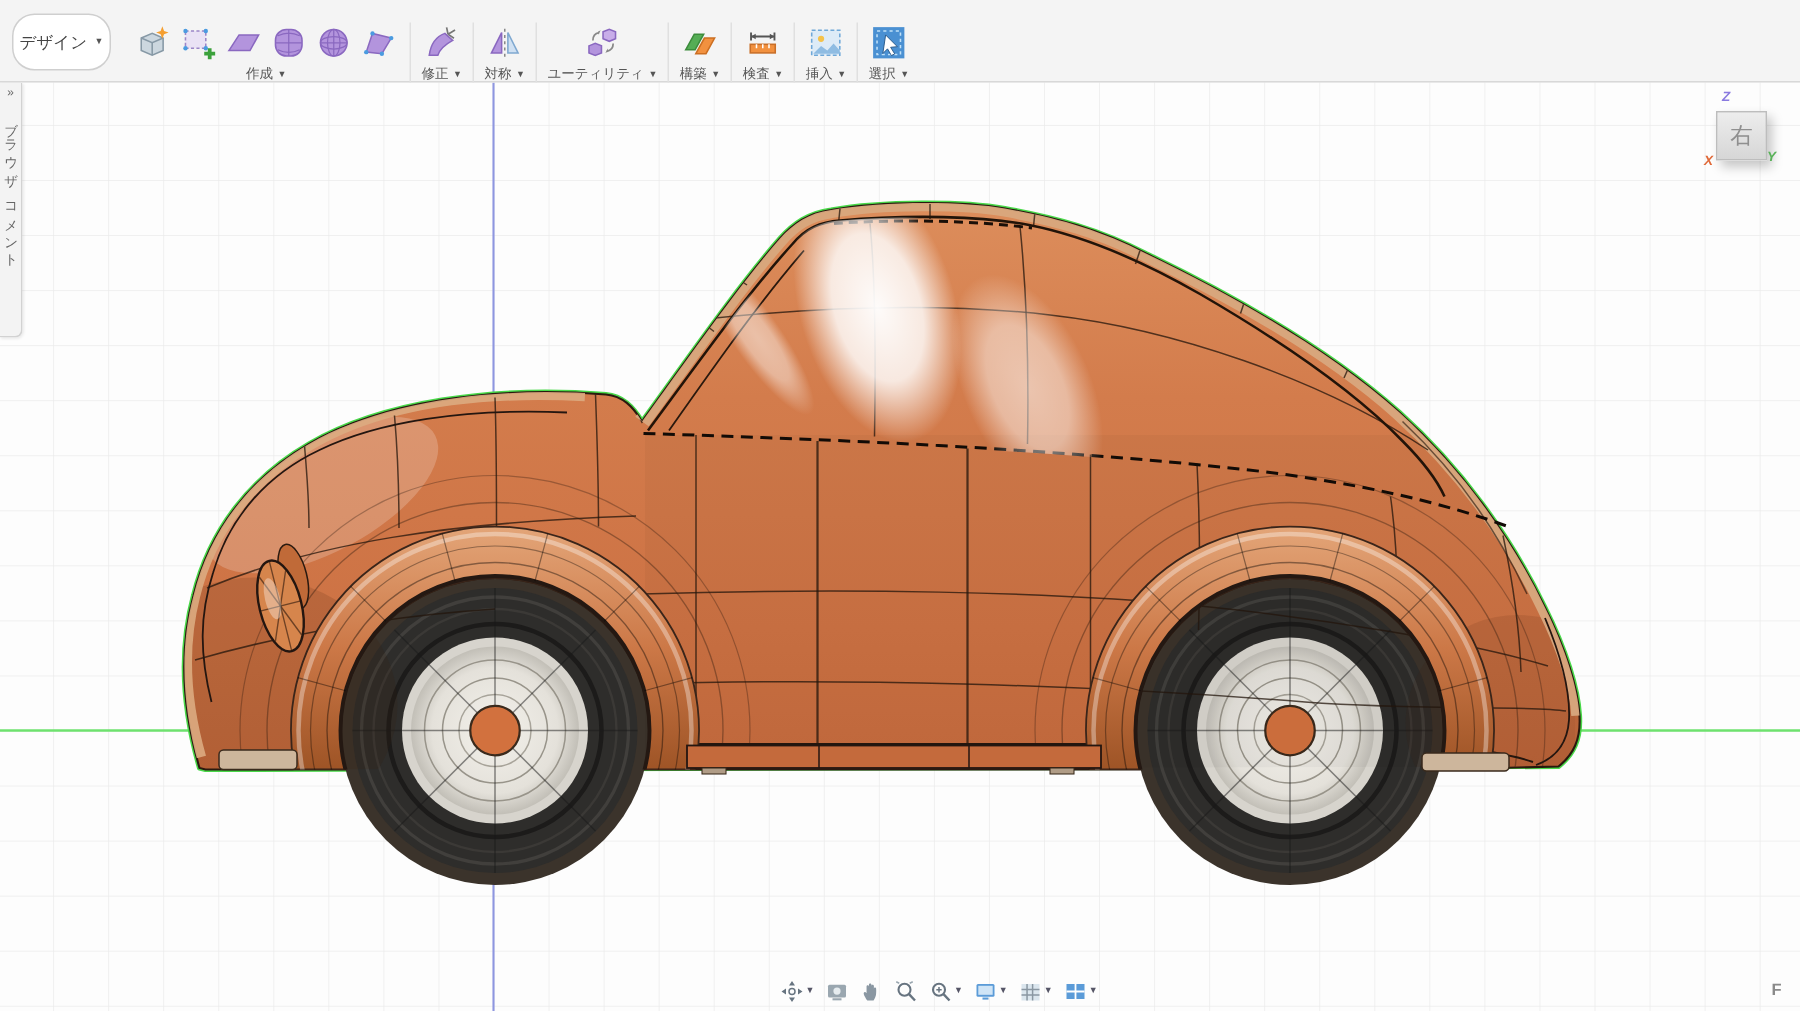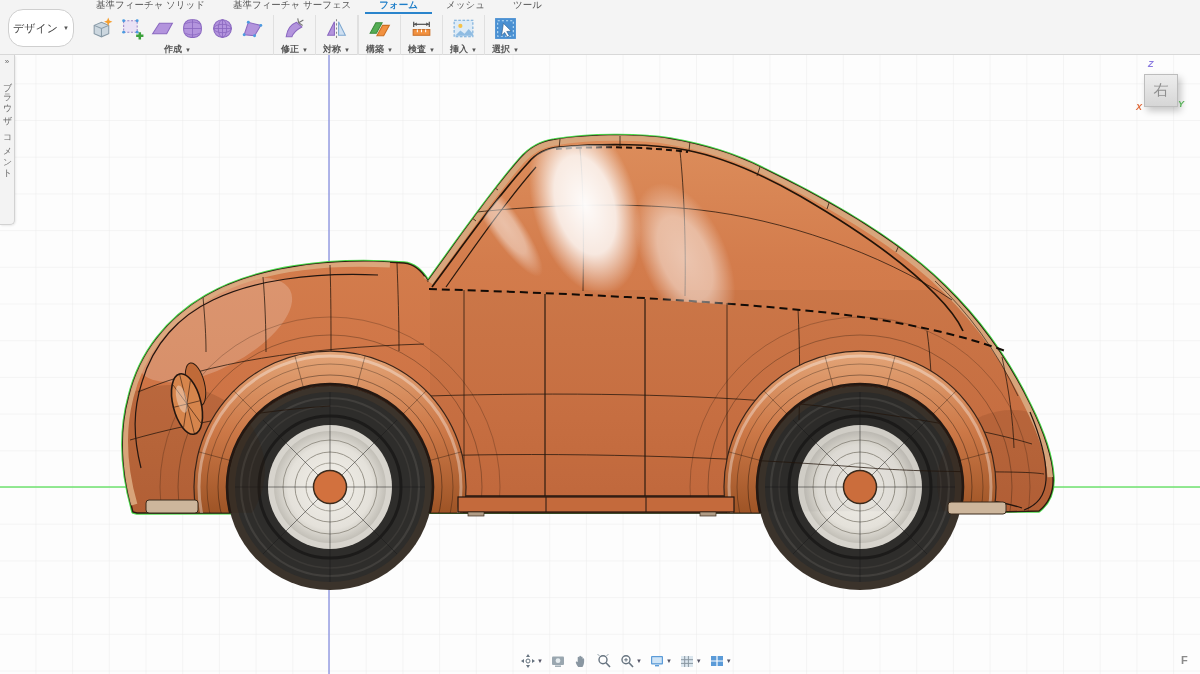--- a/index.html
+++ b/index.html
@@ -9,21 +9,21 @@
   
   #canvas-svg { position:absolute; left:0; top:0; width:1200px; height:674px; z-index:0; background:#fdfdfd; }
 
   
   .toolbar { position:absolute; left:0; top:0; width:1200px; height:55px; background:#f4f4f4; border-bottom:1px solid #d8d8d8; z-index:20; }
   .tabs-row { position:absolute; left:82px; top:0; height:14px; display:flex; align-items:flex-end; }
   .tab { font-size:9.5px; color:#555; padding:1px 14px 2px 14px; cursor:default; white-space:nowrap; }
   .tab.active { color:#1f7ec8; font-weight:bold; border-bottom:2px solid #2a84cc; padding-bottom:0; }
   .design-btn { position:absolute; left:8px; top:9px; width:66px; height:38px; background:#fff; border:1px solid #cfcfcf; border-radius:15px; display:flex; align-items:center; justify-content:center; gap:5px; font-size:11px; color:#444; }
   .design-btn .caret { font-size:6px; color:#555; }
-  .groups { position:absolute; left:82px; top:13px; display:flex; align-items:center;font-weight:bold; }
+  .groups { position:absolute; left:82px; top:13px; display:flex; align-items:center; }
   .group { display:flex; flex-direction:column; align-items:center; padding:0 7px; }
   .group-icons { display:flex; gap:3px; height:30px; align-items:center; }
   .icon-btn { width:27px; height:27px; display:flex; align-items:center; justify-content:center; border-radius:2px; }
   .icon-btn svg { width:25px; height:25px; }
   .group-label { margin-top:0; font-size:9px; color:#555; display:flex; align-items:center; gap:3px; white-space:nowrap; }
   .group-label .caret { font-size:6px; color:#555; }
   .separator { width:1px; height:40px; background:#e0e0e0; margin-top:1px; }
 
   
   .side-strip { position:absolute; left:0; top:55px; width:15px; height:170px; background:#f3f3f3; border:1px solid #d2d2d2; border-left:none; border-top:none; border-radius:0 0 5px 0; z-index:10; display:flex; flex-direction:column; align-items:center; padding-top:3px; box-shadow:1px 1px 2px rgba(0,0,0,.08); }
@@ -254,27 +254,20 @@
       <ellipse cx="-4" cy="-6" rx="5" ry="14" fill="rgba(255,255,255,0.35)"></ellipse>
     </g>
   </g>
 </svg>
 
 <div class="toolbar">
   <div class="design-btn">
     <span>デザイン</span>
     <span class="caret">▼</span>
   </div>
-  <div class="tabs-row">
-    <div class="tab">基準フィーチャ ソリッド</div>
-    <div class="tab">基準フィーチャ サーフェス</div>
-    <div class="tab active">フォーム</div>
-    <div class="tab">メッシュ</div>
-    <div class="tab">ツール</div>
-  </div>
 
   <div class="groups">
 
     <div class="group">
       <div class="group-icons">
         <span class="icon-btn">
               <svg viewBox="0 0 24 24">
           <path d="M4 9l7-3 7 3v8l-7 3-7-3z" fill="#ccd7df" stroke="#8799a6"></path>
                 <path d="M4 9l7 3 7-3M11 12v8" fill="none" stroke="#8799a6"></path>
           <path d="M17.5 1.5l1.1 2.9 2.9 1.1-2.9 1.1-1.1 2.9-1.1-2.9-2.9-1.1 2.9-1.1z" fill="#f59f30"></path>
@@ -352,20 +345,36 @@
               </svg>
             </span>
       </div>
       <div class="group-label">
         <span>対称</span>
             <span class="caret">▼</span>
       </div>
     </div>
     <div class="separator"></div>
 
+    <div class="group">
+      <div class="group-icons">
+        <span class="icon-btn">
+              <svg viewBox="0 0 24 24">
+          <path d="M12.5 5l4-1.6 4 1.6v4.5l-4 1.6-4-1.6z" fill="#c8ade9" stroke="#8a68c0"></path>
+          <path d="M3.5 14l4-1.6 4 1.6v4.5l-4 1.6-4-1.6z" fill="#b394dd" stroke="#8a68c0"></path>
+          <path d="M19 12.5c0 3-1.5 4.5-4 5M6 10.5c0-3 1.5-4.5 4-5" fill="none" stroke="#888" stroke-width="1.1"></path>
+          <path d="M14 18.5l1.8-.9-.4-1.9zM11 4l-1.8.9.4 1.9z" fill="#888"></path>
+              </svg>
+            </span>
+      </div>
+      <div class="group-label">
+        <span>ユーティリティ</span>
+            <span class="caret">▼</span>
+      </div>
+    </div>
     <div class="separator"></div>
 
     <div class="group">
       <div class="group-icons">
         <span class="icon-btn">
               <svg viewBox="0 0 24 24">
           <path d="M3 16.5l5.5-10h6l-5.5 10z" fill="#55ad55" stroke="#3c8c3c"></path>
           <path d="M9.5 19l5.5-10h6.5l-5.5 10z" fill="#f2913f" stroke="#cc6f22"></path>
               </svg>
             </span>

